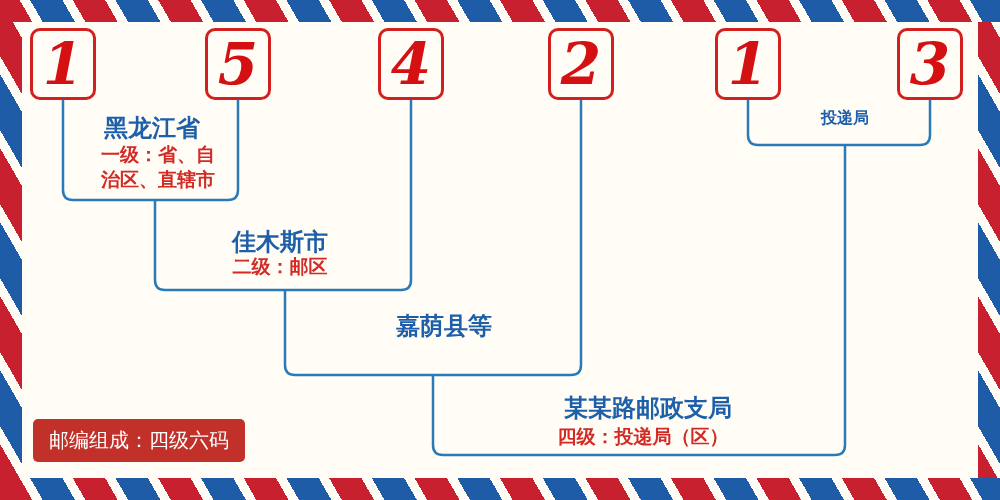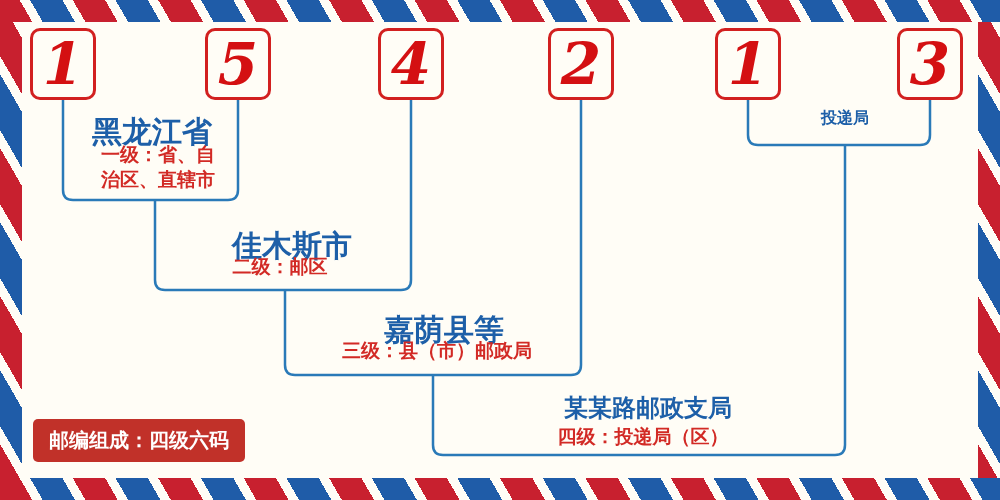--- a/index.html
+++ b/index.html
@@ -35,31 +35,31 @@
     box-sizing:border-box;
   }
   .digit{
     font-family:"DejaVu Serif","Liberation Serif",serif;
     font-style:italic;font-weight:bold;
     font-size:58px;line-height:60px;color:#d41012;
   }
 
   .lvl-name{
     position:absolute;transform:translateX(-50%);
-    color:#1d5fa8;font-weight:700;font-size:30px;white-space:nowrap;
+    color:#1d5fa8;font-weight:700;font-size:24px;white-space:nowrap;
   }
   .lvl-desc{
     position:absolute;transform:translateX(-50%);
     color:#d22a25;font-weight:600;font-size:19px;line-height:25px;
     text-align:center;white-space:nowrap;
   }
   .badge{
     position:absolute;left:33px;top:419px;
     background:#c13129;color:#ffffff;
-    font-weight:700;font-size:20px;
+    font-weight:400;font-size:20px;
     padding:8px 16px;border-radius:5px;white-space:nowrap;
   }
 </style>
 </head>
 <body>
 
 <div class="stage">
 
   <div class="band band-left"></div>
   <div class="band band-right"></div>
@@ -92,29 +92,26 @@
   <div class="digit-box" style="left:897px">
     <span class="digit">3</span>
   </div>
 
   <div class="lvl-name" style="left:152px;top:112px">黑龙江省</div>
   <div class="lvl-desc" style="left:158px;top:142px">
     <div>一级：省、自</div>
     <div>治区、直辖市</div>
   </div>
 
-  <div class="lvl-name" style="left:292px;top:226px">佳木斯市</div>
+  <div class="lvl-name" style="left:280px;top:226px">佳木斯市</div>
   <div class="lvl-desc" style="left:280px;top:254px">
     <div>二级：邮区</div>
   </div>
 
   <div class="lvl-name" style="left:444px;top:310px">嘉荫县等</div>
-  <div class="lvl-desc" style="left:437px;top:338px">
-    <div>三级：县（市）邮政局</div>
-  </div>
 
   <div class="lvl-name" style="left:648px;top:392px;font-size:24px">某某路邮政支局</div>
   <div class="lvl-desc" style="left:643px;top:424px">
     <div>四级：投递局（区）</div>
   </div>
 
   <div class="lvl-name" style="left:845px;top:108px;font-size:16px">投递局</div>
 
   <div class="badge">邮编组成：四级六码</div>
 

